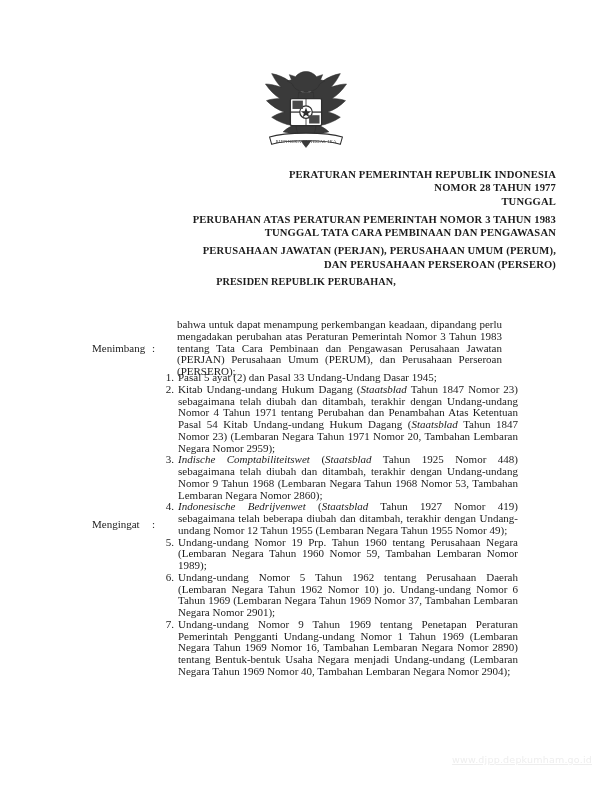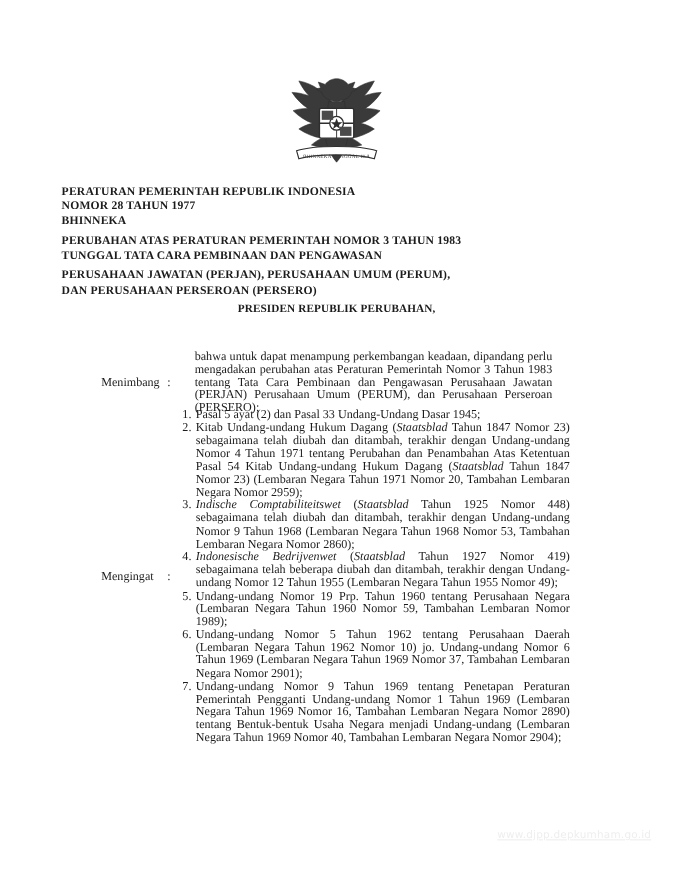--- a/index.html
+++ b/index.html
@@ -35,21 +35,21 @@
     height: 104px;
     display: block;
   }
 
   
   .title-block {
     position: absolute;
     top: 168px;
     left: 56px;
     right: 56px;
-    text-align: left;
+    text-align: right;
   }
   .title-line {
     font-size: 10.6px;
     font-weight: bold;
     letter-spacing: 0.15px;
     line-height: 13.3px;
     white-space: nowrap;
   }
   .title-line.sp-top { margin-top: 5px; }
 
@@ -165,21 +165,21 @@
       <g>
         <path d="M30 152 C60 142 140 142 170 152 L166 166 C138 157 62 157 34 166 Z" fill="#ffffff" stroke="#2e2e2e" stroke-width="2"></path>
         <text x="100" y="164" font-family="Liberation Serif, serif" font-size="9" fill="#3a3a3a" text-anchor="middle" letter-spacing="0.4">BHINNEKA TUNGGAL IKA</text>
       </g>
     </svg>
   </div>
 
   <div class="title-block">
     <div class="title-line">PERATURAN PEMERINTAH REPUBLIK INDONESIA</div>
     <div class="title-line">NOMOR 28 TAHUN 1977</div>
-    <div class="title-line">BHINNEKA</div>
+    <div class="title-line">TUNGGAL</div>
     <div class="title-line sp-top">PERUBAHAN ATAS PERATURAN PEMERINTAH NOMOR 3 TAHUN 1983</div>
     <div class="title-line">TUNGGAL TATA CARA PEMBINAAN DAN PENGAWASAN</div>
     <div class="title-line sp-top">PERUSAHAAN JAWATAN (PERJAN), PERUSAHAAN UMUM (PERUM),</div>
     <div class="title-line">DAN PERUSAHAAN PERSEROAN (PERSERO)</div>
   </div>
 
   <div class="presiden">PRESIDEN REPUBLIK PERUBAHAN,</div>
 
   <div class="clause menimbang">
     <div class="clause-label">Menimbang</div>

